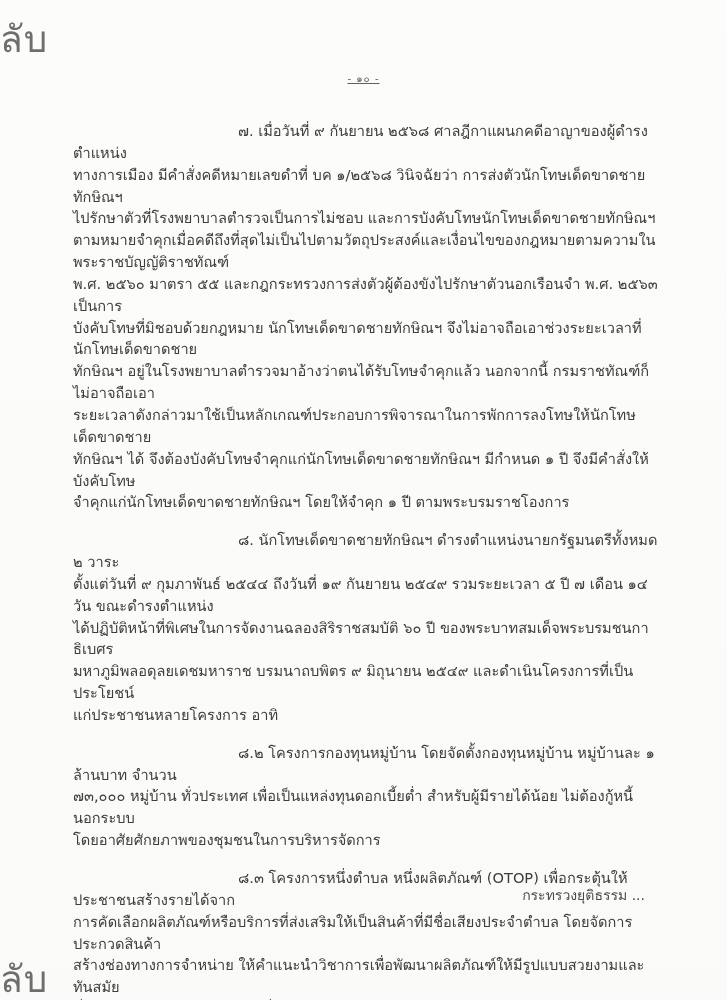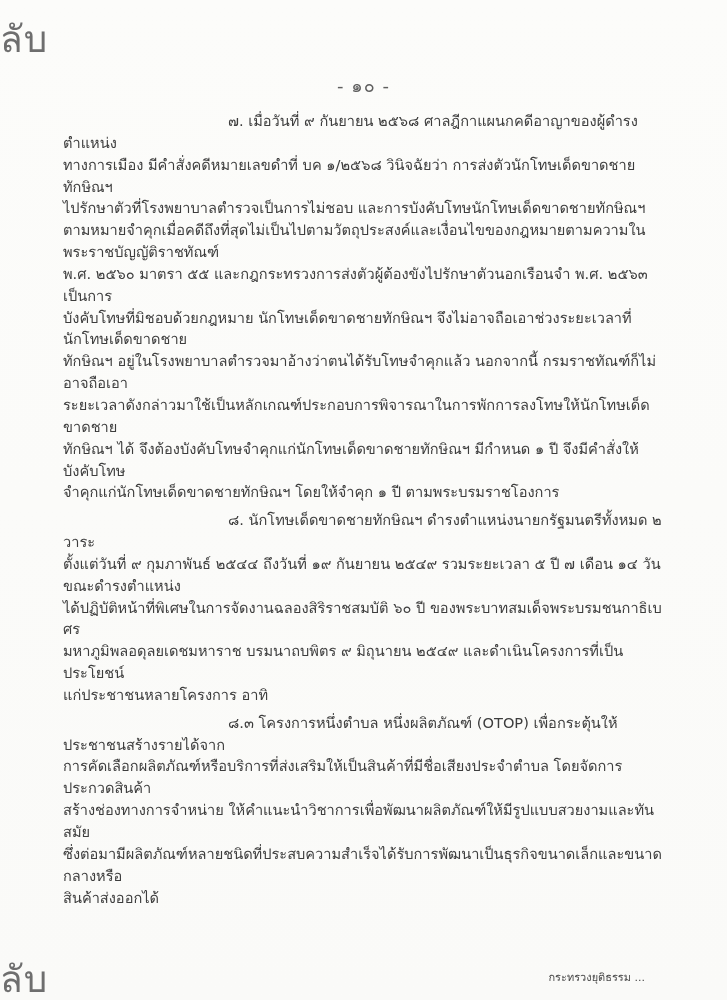--- a/index.html
+++ b/index.html
@@ -32,45 +32,46 @@
   }
   .classification.top { top: 21px; }
   .classification.bottom { top: 961px; }
   .page-number {
     position: absolute;
     top: 71px;
     left: 0;
     width: 100%;
     text-align: center;
     color: #5f5f5f;
-    font-size: 18px;
+    font-size: 10px;
     letter-spacing: 1px;
+    text-decoration: underline;
   }
   .doc-body {
     position: absolute;
     top: 104px;
     left: 57px;
     width: 617px;
     font-size: 14.6px;
     line-height: 21.85px;
     color: #3d3d3d;
     text-align: left;
   }
   .doc-body p {
-    margin: 6px;
+    margin: 16px;
     padding: 0;
     white-space: pre-line;
     text-indent: 165px;
     word-break: break-word;
   }
   .continuation-note {
     position: absolute;
-    top: 968px;
+    top: 884px;
     right: 82px;
-    font-size: 11px;
+    font-size: 14px;
     color: #4a4a4a;
   }
 </style>
 </head>
 <body>
 
 <div class="page">
 
   <div class="classification top">ลับ</div>
 
@@ -85,20 +86,23 @@
 บังคับโทษที่มิชอบด้วยกฎหมาย นักโทษเด็ดขาดชายทักษิณฯ จึงไม่อาจถือเอาช่วงระยะเวลาที่นักโทษเด็ดขาดชาย
 ทักษิณฯ อยู่ในโรงพยาบาลตำรวจมาอ้างว่าตนได้รับโทษจำคุกแล้ว นอกจากนี้ กรมราชทัณฑ์ก็ไม่อาจถือเอา
 ระยะเวลาดังกล่าวมาใช้เป็นหลักเกณฑ์ประกอบการพิจารณาในการพักการลงโทษให้นักโทษเด็ดขาดชาย
 ทักษิณฯ ได้ จึงต้องบังคับโทษจำคุกแก่นักโทษเด็ดขาดชายทักษิณฯ มีกำหนด ๑ ปี จึงมีคำสั่งให้บังคับโทษ
 จำคุกแก่นักโทษเด็ดขาดชายทักษิณฯ โดยให้จำคุก ๑ ปี ตามพระบรมราชโองการ</p>
       <p>๘. นักโทษเด็ดขาดชายทักษิณฯ ดำรงตำแหน่งนายกรัฐมนตรีทั้งหมด ๒ วาระ
 ตั้งแต่วันที่ ๙ กุมภาพันธ์ ๒๕๔๔ ถึงวันที่ ๑๙ กันยายน ๒๕๔๙ รวมระยะเวลา ๕ ปี ๗ เดือน ๑๔ วัน ขณะดำรงตำแหน่ง
 ได้ปฏิบัติหน้าที่พิเศษในการจัดงานฉลองสิริราชสมบัติ ๖๐ ปี ของพระบาทสมเด็จพระบรมชนกาธิเบศร
 มหาภูมิพลอดุลยเดชมหาราช บรมนาถบพิตร ๙ มิถุนายน ๒๕๔๙ และดำเนินโครงการที่เป็นประโยชน์
 แก่ประชาชนหลายโครงการ อาทิ</p>
+      <p>๘.๒ โครงการกองทุนหมู่บ้าน โดยจัดตั้งกองทุนหมู่บ้าน หมู่บ้านละ ๑ ล้านบาท จำนวน
+๗๓,๐๐๐ หมู่บ้าน ทั่วประเทศ เพื่อเป็นแหล่งทุนดอกเบี้ยต่ำ สำหรับผู้มีรายได้น้อย ไม่ต้องกู้หนี้นอกระบบ
+โดยอาศัยศักยภาพของชุมชนในการบริหารจัดการ</p>
       <p>๘.๓ โครงการหนึ่งตำบล หนึ่งผลิตภัณฑ์ (OTOP) เพื่อกระตุ้นให้ประชาชนสร้างรายได้จาก
 การคัดเลือกผลิตภัณฑ์หรือบริการที่ส่งเสริมให้เป็นสินค้าที่มีชื่อเสียงประจำตำบล โดยจัดการประกวดสินค้า
 สร้างช่องทางการจำหน่าย ให้คำแนะนำวิชาการเพื่อพัฒนาผลิตภัณฑ์ให้มีรูปแบบสวยงามและทันสมัย
 ซึ่งต่อมามีผลิตภัณฑ์หลายชนิดที่ประสบความสำเร็จได้รับการพัฒนาเป็นธุรกิจขนาดเล็กและขนาดกลางหรือ
 สินค้าส่งออกได้</p>
     </div>
 
   <div class="continuation-note">กระทรวงยุติธรรม ...</div>
 
   <div class="classification bottom">ลับ</div>

